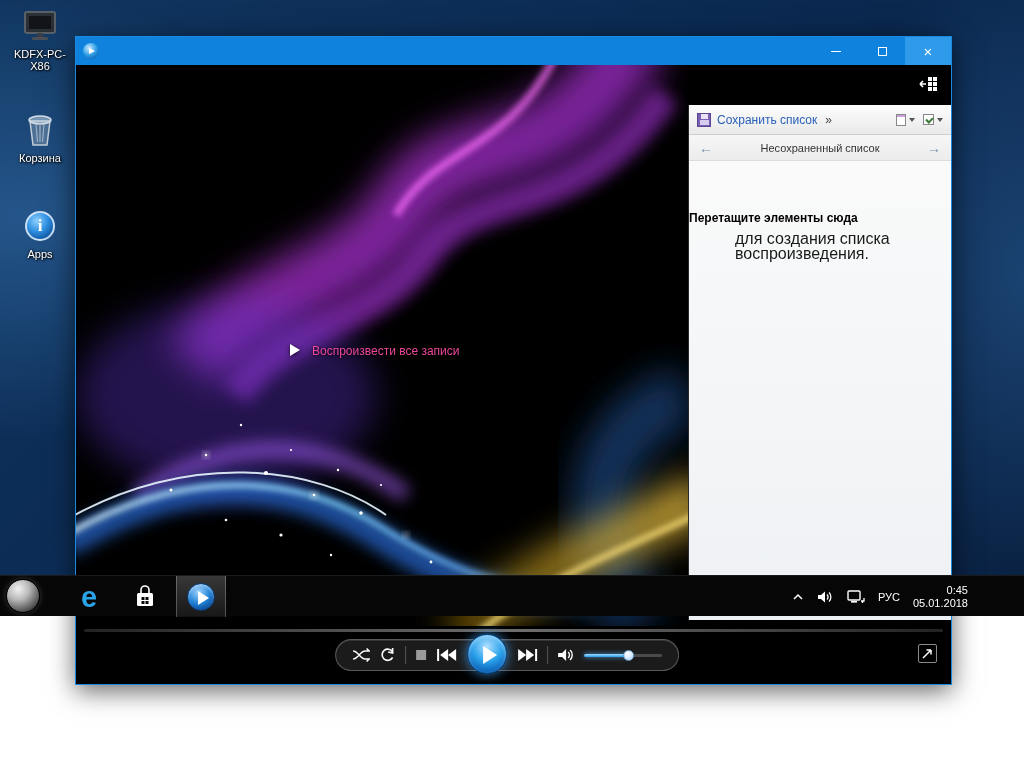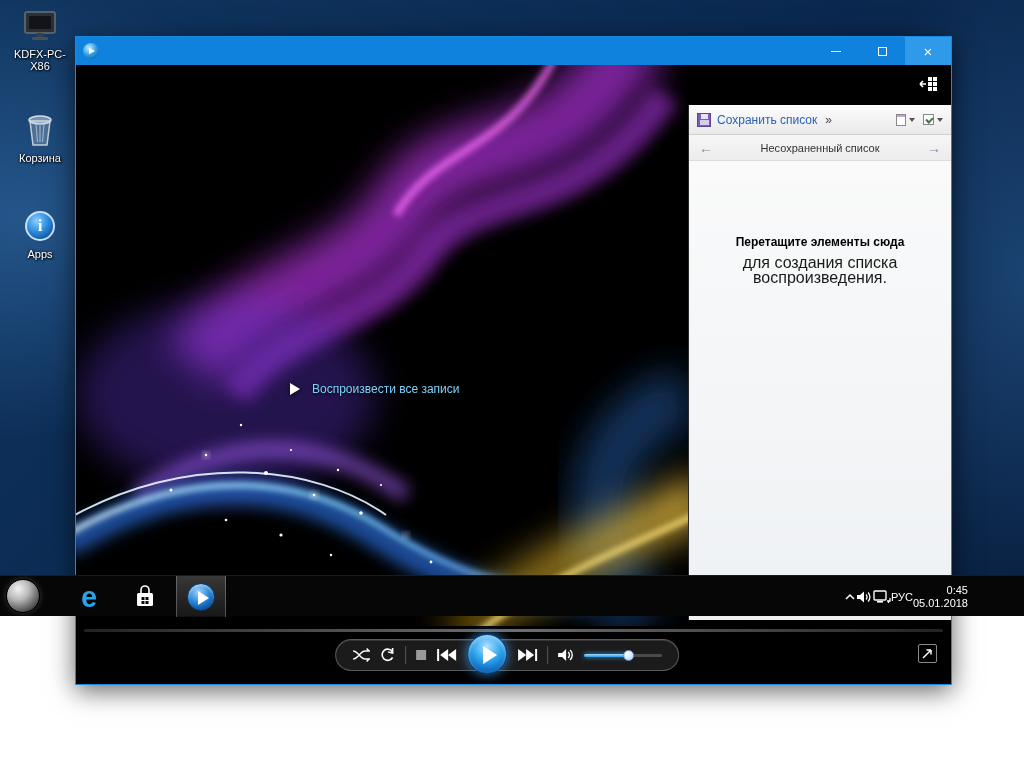--- a/index.html
+++ b/index.html
@@ -40,22 +40,22 @@
   .cap-btn { width:46px; height:28px; display:flex; align-items:center; justify-content:center; cursor:pointer; }
   .cap-btn.min span { width:10px; height:1px; background:#fff; display:block; }
   .cap-btn.max span { width:9px; height:9px; border:1px solid #fff; display:block; }
   .cap-btn.close { background:#2e9ae9; color:#fff; font-size:15px; }
 
   #win-body { position:relative; width:875px; height:619px; background:#000; }
 
   
   #viz { position:absolute; left:0; top:0; width:612px; height:561px; overflow:hidden; background:#000; }
   .viz-menu { position:absolute; left:214px; top:279px; }
-  .viz-item { display:flex; align-items:center; height:26px; margin-bottom:6px; color:#7dd3fc; font-size:12px;
-    text-shadow:0 1px 3px rgba(0,0,0,.9); cursor:pointer;margin-top:32px; }
+  .viz-item { display:flex; height:26px; margin-bottom:6px; color:#ec4899; font-size:12px;
+    text-shadow:0 1px 3px rgba(0,0,0,.9); cursor:pointer; }
   .viz-item .ic { width:22px; display:flex; justify-content:flex-start; }
   .play-glyph { width:0; height:0; border-left:10px solid #fff; border-top:6px solid transparent; border-bottom:6px solid transparent; filter:drop-shadow(0 1px 2px rgba(0,0,0,.8)); }
 
   
   #switch-lib-top { position:absolute; right:10px; top:10px; width:22px; height:18px; cursor:pointer; }
 
   
   #list-pane { position:absolute; left:612px; top:40px; width:263px; height:515px;
     background:linear-gradient(#fbfbfb, #eef1f4); border-left:1px solid #2a2a2a; }
   #save-row { height:30px; display:flex; align-items:center; padding:0 8px;
@@ -72,21 +72,21 @@
   .mini-check { width:11px; height:11px; background:#fff; border:1px solid #888; position:relative; }
   .mini-check:after { content:""; position:absolute; left:2px; top:2px; width:5px; height:3px;
     border-left:2px solid #3a7a3a; border-bottom:2px solid #3a7a3a; transform:rotate(-45deg); }
   .dd-arrow { width:0; height:0; border-top:4px solid #555; border-left:3.5px solid transparent; border-right:3.5px solid transparent; margin-left:3px; }
 
   #nav-row { height:26px; display:flex; align-items:center; padding:0 8px;
     background:linear-gradient(#f6f6f6,#ececec); border-bottom:1px solid #dcdcdc; }
   .nav-arrow { color:#7a8ea6; font-size:14px; cursor:pointer; width:18px; text-align:center; }
   #nav-title { flex:1; text-align:center; font-size:11px; color:#333; }
 
-  #drag-area { text-align:center; padding-top:74px; }
+  #drag-area { text-align:left; padding-top:50px; }
   #drag-title { font-size:12px; font-weight:bold; color:#000; }
   #drag-sub { font-size:16px; color:#1a1a1a; width:170px; margin:6px auto 9px; line-height:15px; }
 
   
   #controls { position:absolute; left:0; top:561px; width:875px; height:58px; background:#000; }
   #seekbar { position:absolute; left:8px; right:8px; top:3px; height:3px; border-radius:2px;
     background:linear-gradient(90deg,#222, #6e6e6e 50%, #222); cursor:pointer; }
   #ctrl-pill { position:absolute; left:50%; transform:translateX(-52%); top:13px; height:32px;
     display:flex; align-items:center; gap:9px; padding:0 16px; border-radius:17px;
     border:1px solid rgba(255,255,255,.28); background:rgba(90,90,90,.30);
@@ -117,21 +117,21 @@
     justify-content:center; color:#2ba3e8; font-size:29px; font-weight:bold; cursor:pointer; }
   #store-btn { position:absolute; left:126px; top:0; width:38px; height:41px; display:flex; align-items:center; justify-content:center; cursor:pointer; }
   #wmp-task-btn { position:absolute; left:176px; top:0; width:50px; height:41px; display:flex; align-items:center; justify-content:center; cursor:pointer;
     background:linear-gradient(rgba(255,255,255,.20), rgba(255,255,255,.07));
     border-left:1px solid rgba(255,255,255,.25); border-right:1px solid rgba(255,255,255,.25); }
   .wmp-orb { width:28px; height:28px; border-radius:50%; position:relative;
     background:radial-gradient(circle at 40% 30%, #9fd4ff, #1e7fd4 50%, #0a3f86 85%);
     border:1px solid #0a3a70; box-shadow:inset 0 2px 3px rgba(255,255,255,.5); }
   .wmp-orb:after { content:""; position:absolute; left:10px; top:7px; border-left:11px solid #fff;
     border-top:7px solid transparent; border-bottom:7px solid transparent; }
-  #tray { position:absolute; right:56px; top:0; height:41px; display:flex; align-items:center; }
+  #tray { position:absolute; right:56px; top:0; height:41px; display:flex; align-items:center; gap:13px; }
   .tray-ic { display:flex; align-items:center; justify-content:center; cursor:pointer; }
   #lang-label { color:#fff; font-size:11px; cursor:pointer; }
   #clock { color:#fff; font-size:11px; line-height:13px; text-align:right; cursor:pointer; }
 </style>
 </head>
 <body>
 
 <div id="screen">
   <div id="desktop">
 

